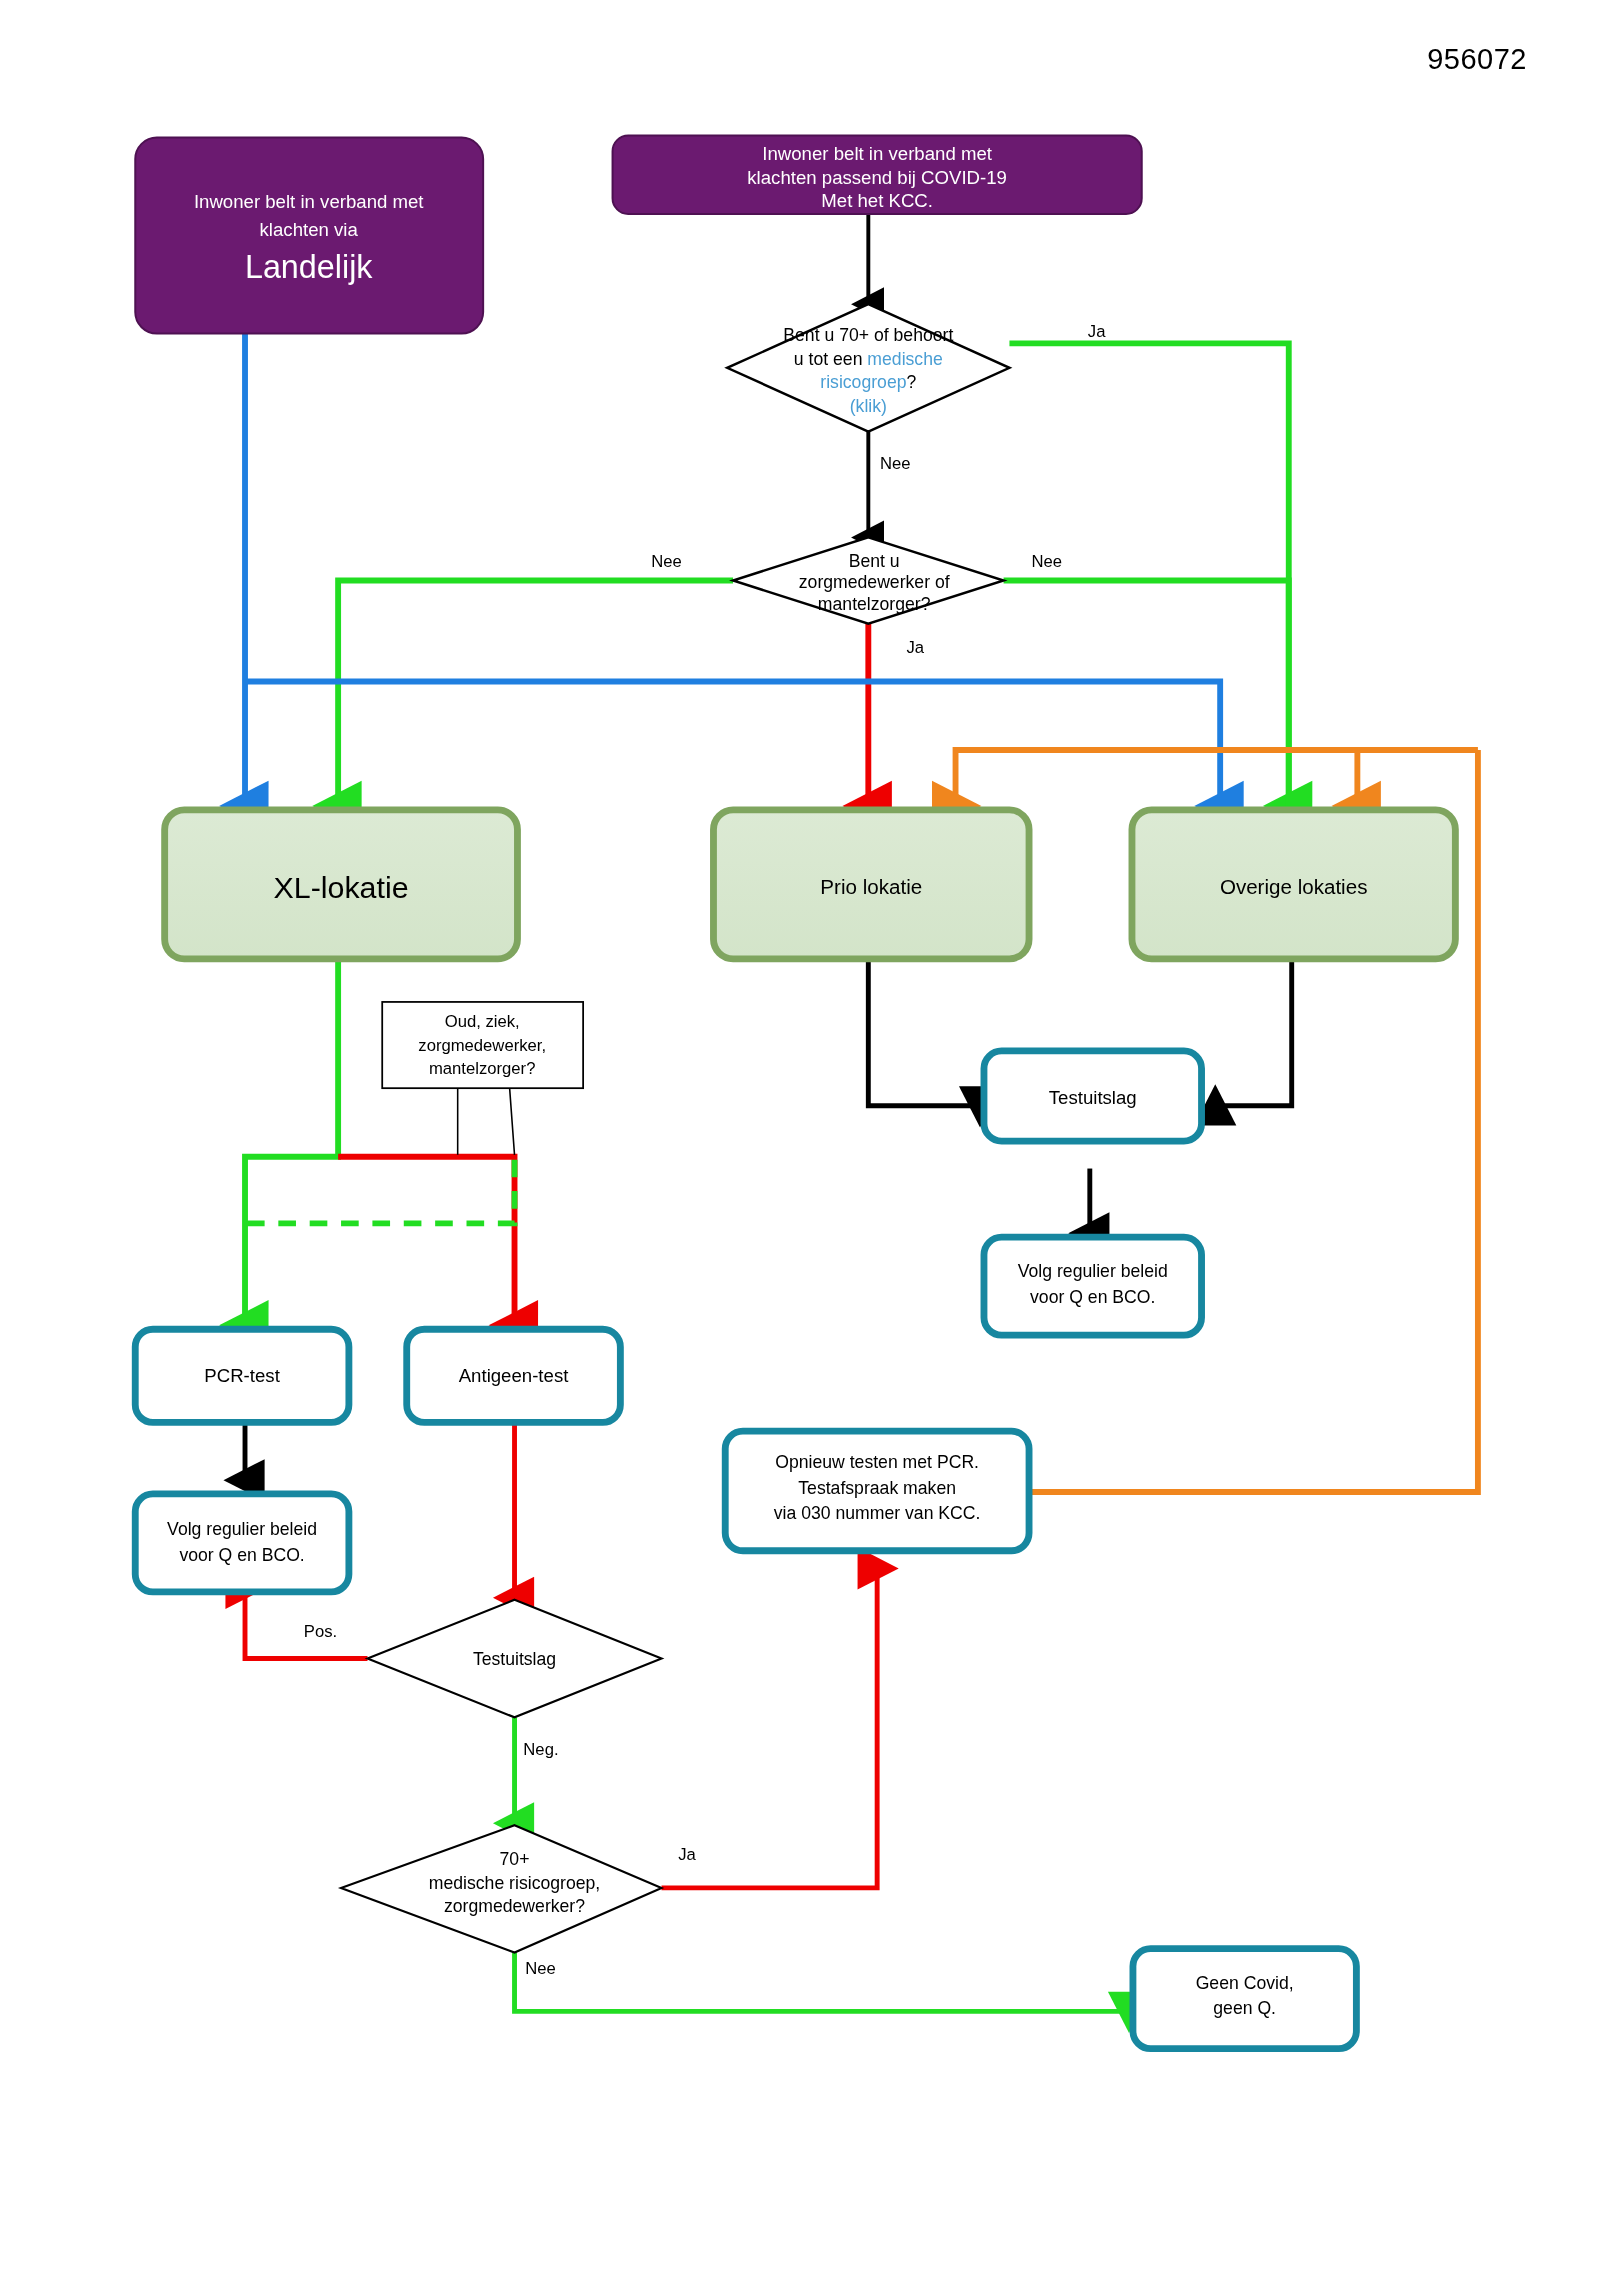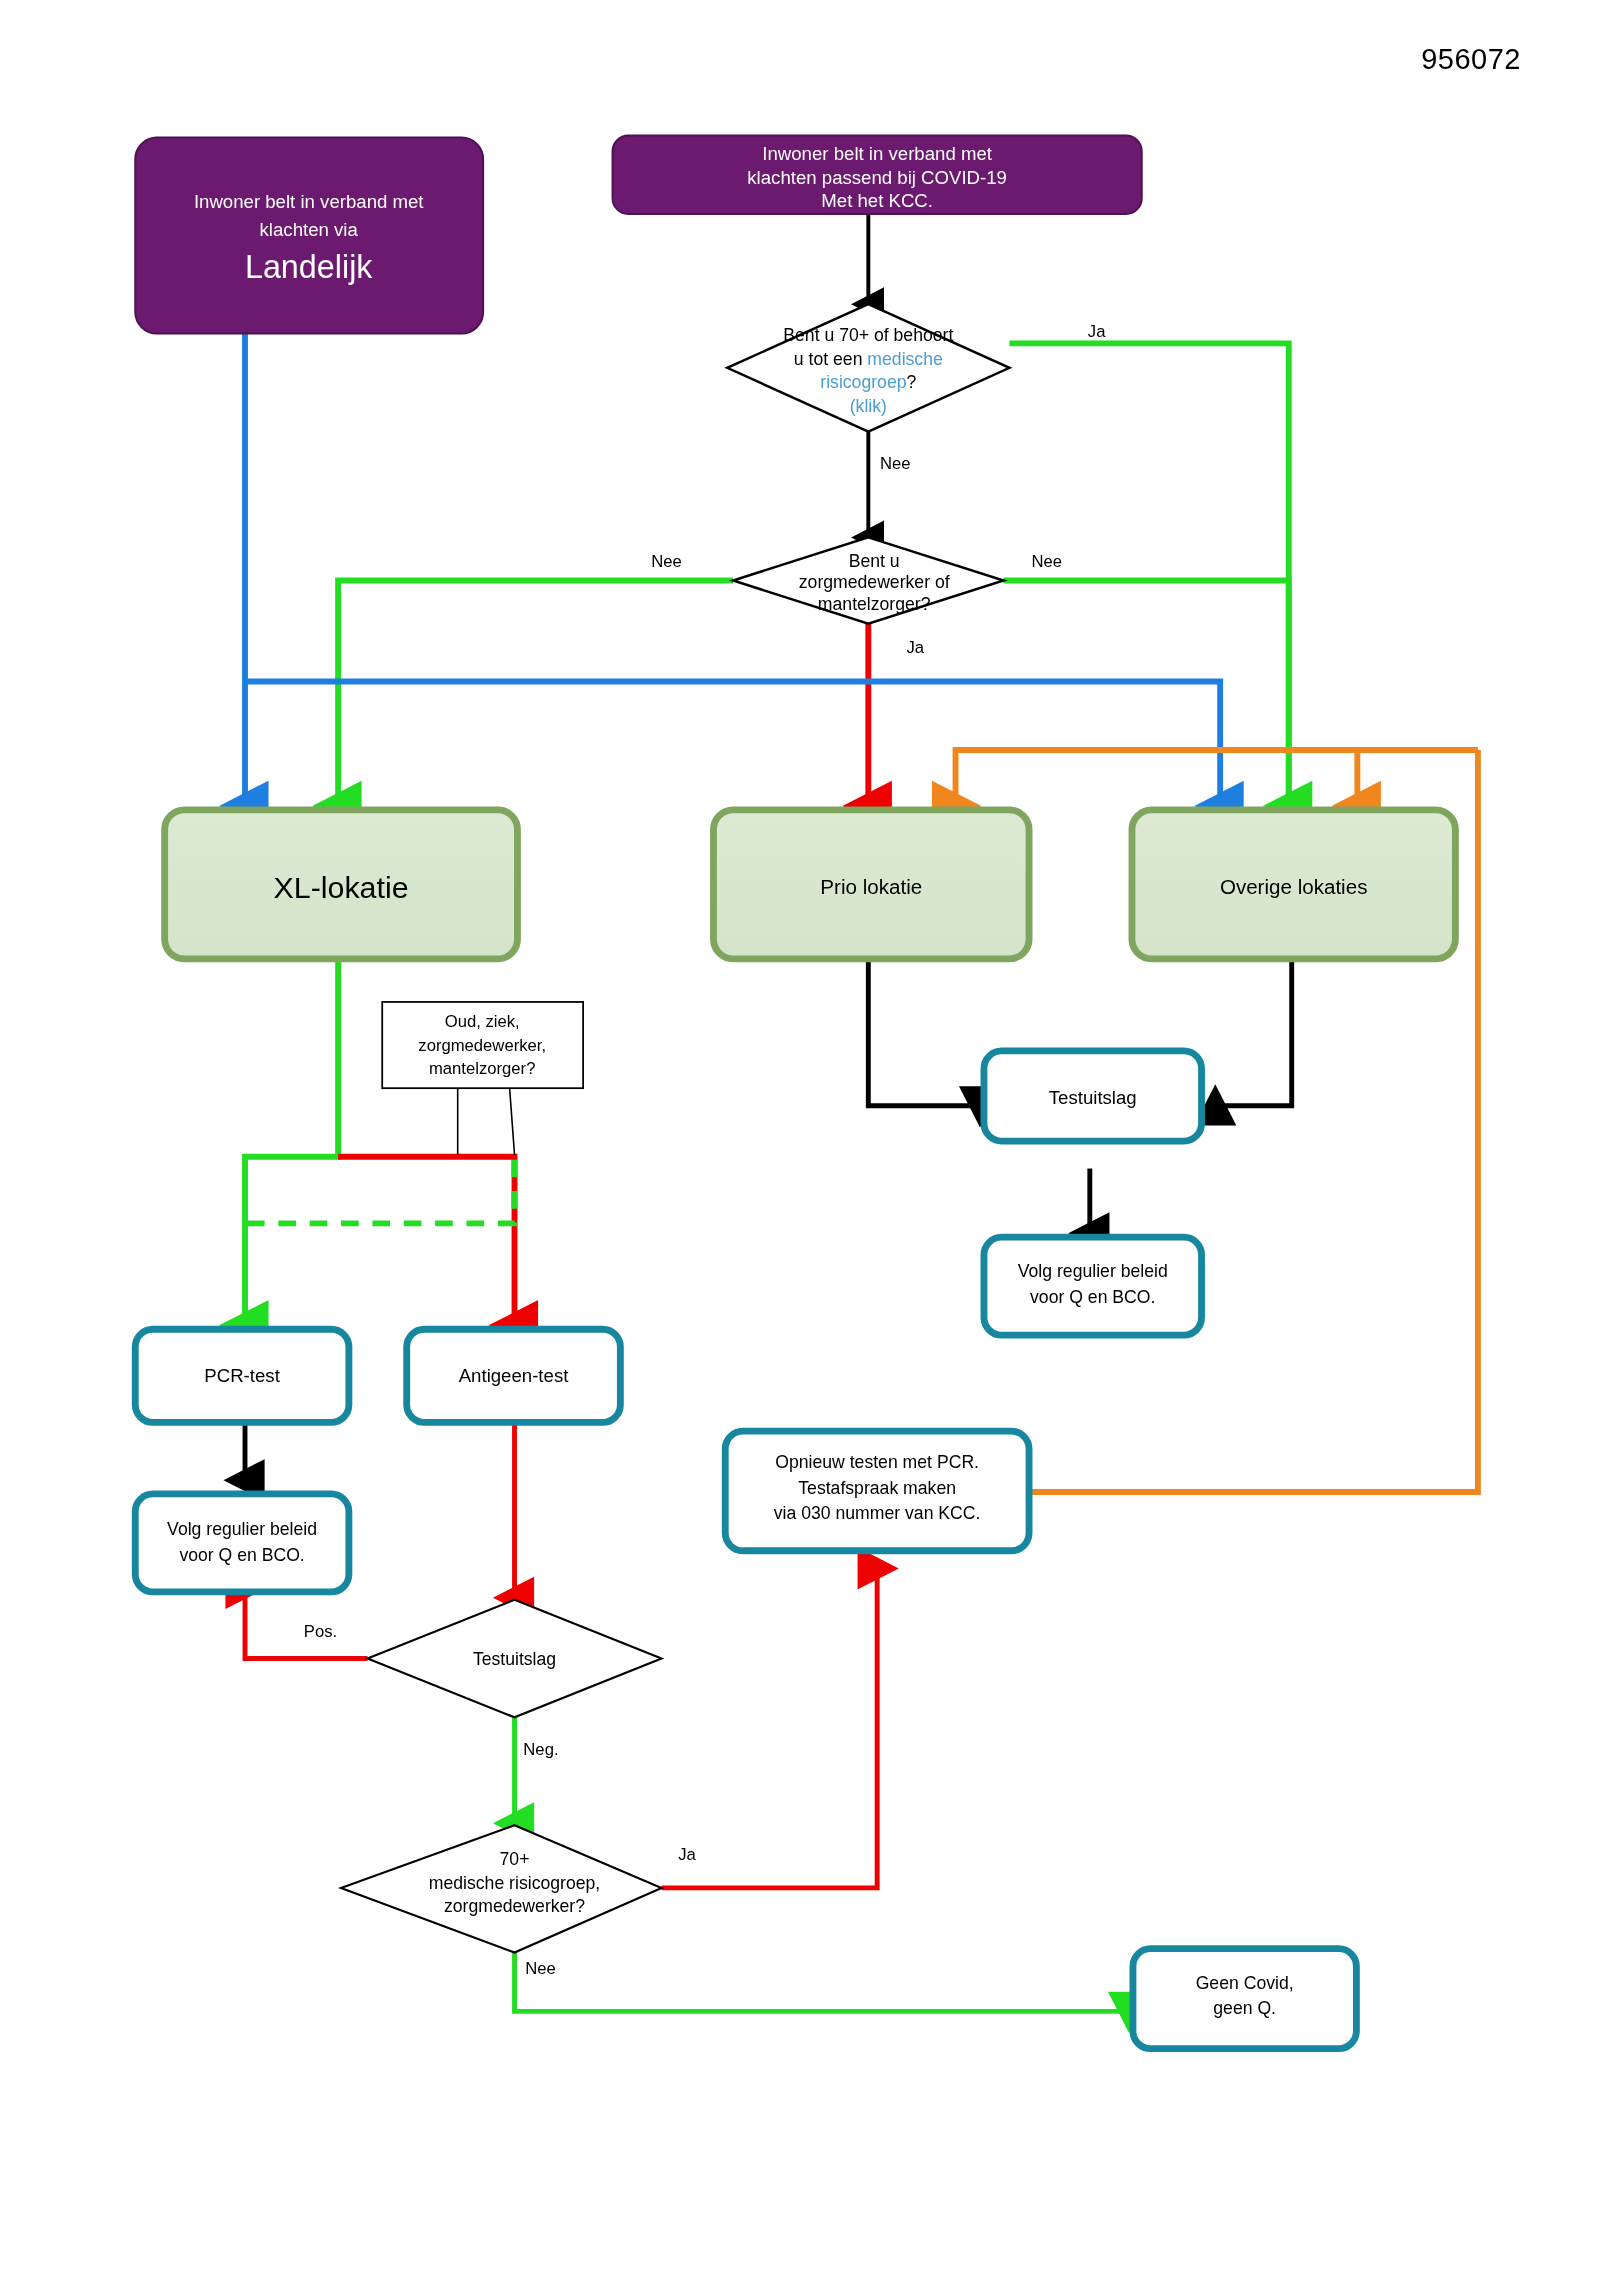--- a/index.html
+++ b/index.html
@@ -5,21 +5,21 @@
   html,body{margin:0;padding:0;background:#ffffff;}
   body{
     width:1621px;height:2292px;
     font-family:"Liberation Sans","DejaVu Sans",sans-serif;
     color:#000;
     position:relative;
     overflow:hidden;
   }
   #sheet{position:absolute;left:0;top:0;width:1621px;height:2292px;}
   .docnum{
-    position:absolute;right:100px;top:43px;
+    position:absolute;right:94px;top:43px;
     font-size:29px;letter-spacing:0.5px;color:#000;
   }
   svg{display:block;}
   .nodetext{font-family:"Liberation Sans","DejaVu Sans",sans-serif;}
   .edgelabel{font-family:"Liberation Sans","DejaVu Sans",sans-serif;font-size:17px;fill:#000;}
 </style>
 </head>
 <body>
 
 <div id="sheet">

